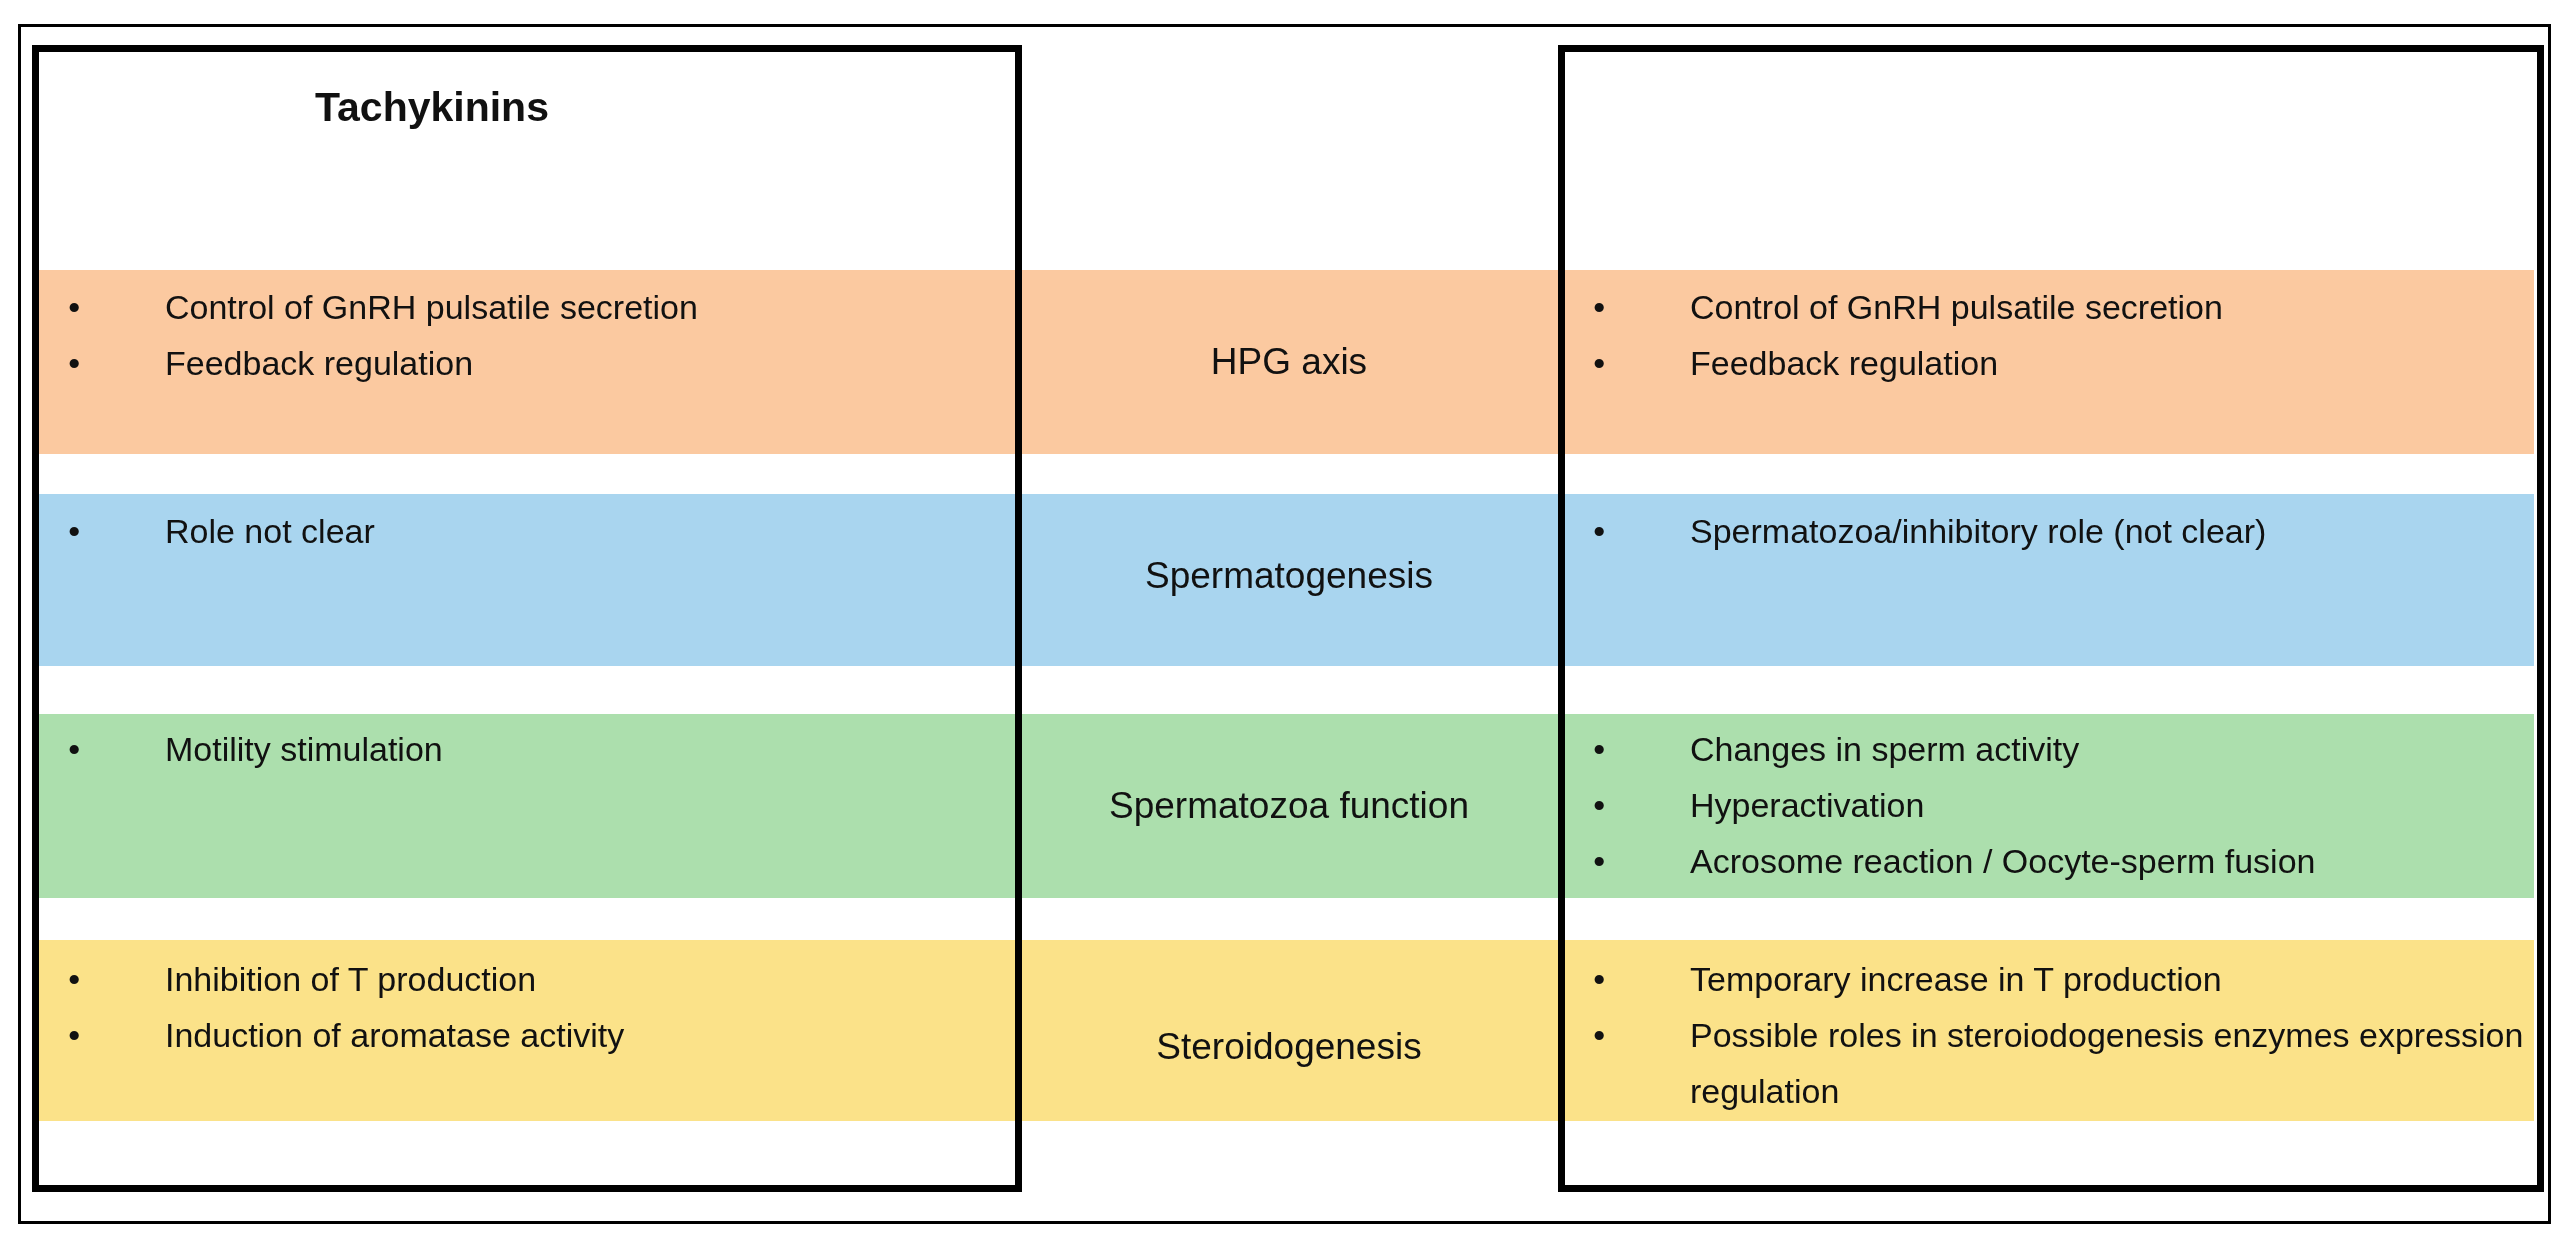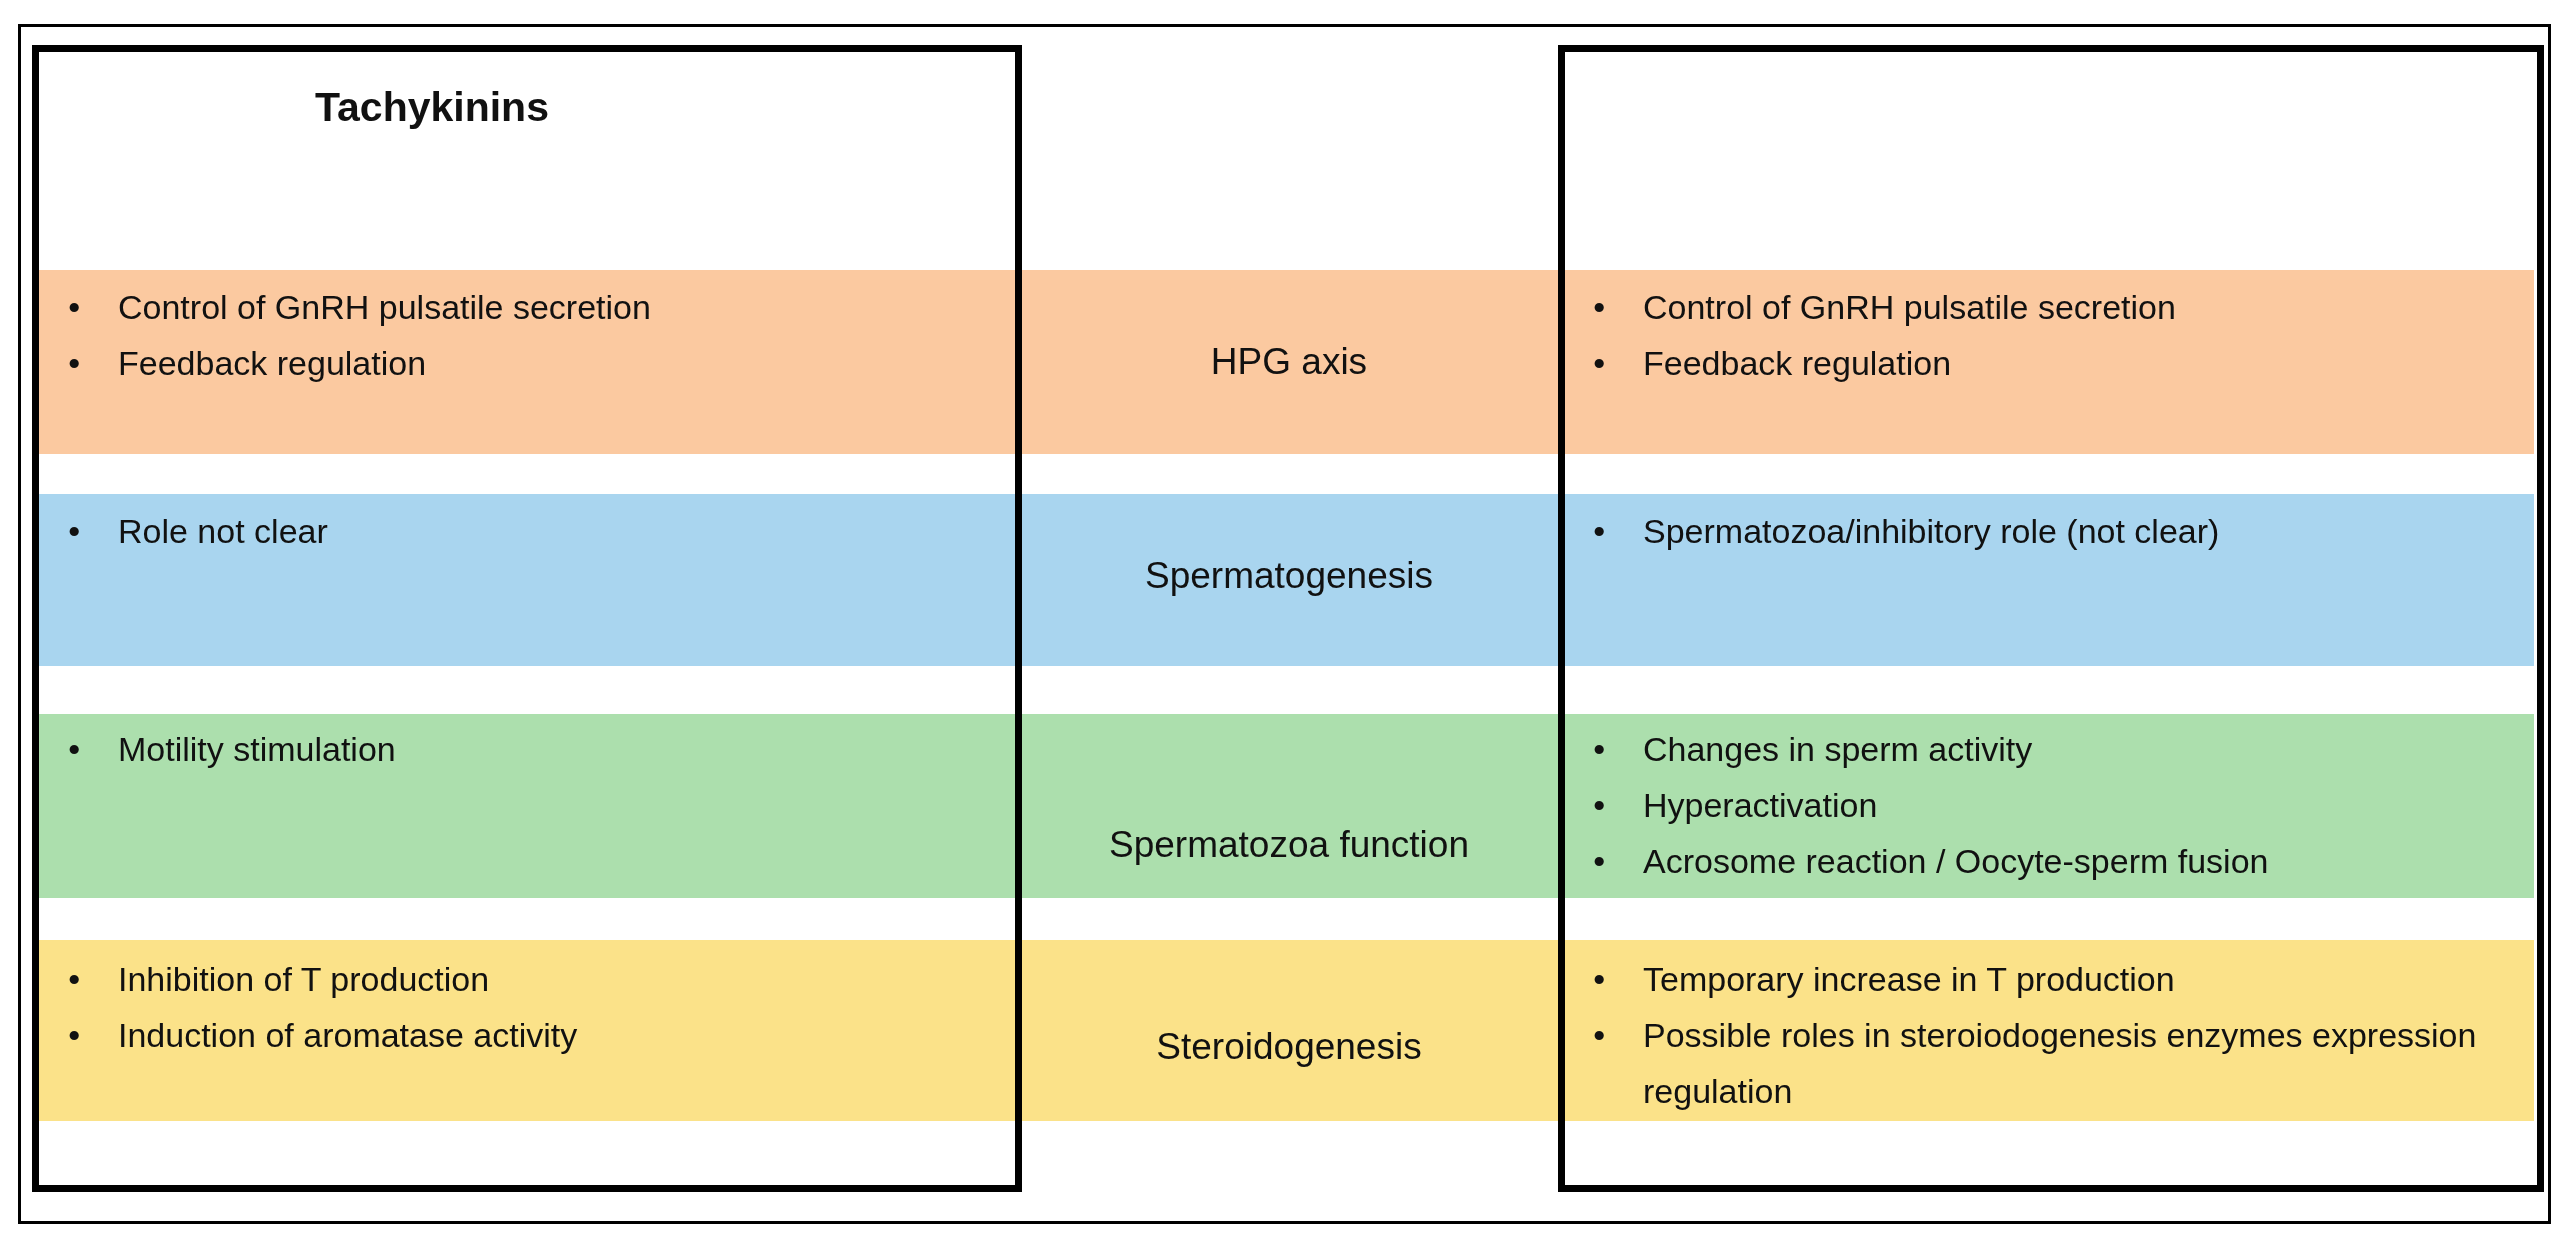--- a/index.html
+++ b/index.html
@@ -34,35 +34,35 @@
   }
   .col-title.left{left:39px;width:786px;}
   .col-title.right{left:1565px;width:971px;}
   .mid-label{
     position:absolute;left:1021px;width:536px;z-index:3;
     display:flex;align-items:center;justify-content:center;
     font-size:37px;font-weight:400;text-align:left;
   }
   .mid-label.m0{top:270px;height:184px;}
   .mid-label.m1{top:494px;height:164px;}
-  .mid-label.m2{top:714px;height:184px;margin-top:39px;}
+  .mid-label.m2{top:714px;height:184px;}
   .mid-label.m3{top:940px;height:213px;}
   .bullets{
     position:absolute;z-index:3;display:flex;flex-direction:column;
     font-size:34px;line-height:56px;
   }
   .bullets.colL{left:65px;width:942px;}
   .bullets.colR{left:1590px;width:940px;}
   .bullets.r0{top:279px;}
   .bullets.r1{top:503px;}
   .bullets.r2{top:721px;}
   .bullets.r3{top:951px;}
   .line{display:flex;align-items:flex-start;}
   .dot{flex:0 0 53px;width:53px;text-align:left;padding-left:3.2px;box-sizing:border-box;}
-  .txt{flex:1 1 auto;}
+  .txt{flex:1 1 auto;margin-left:47px;}
 </style>
 </head>
 <body>
 
 <div class="canvas">
 
   <div class="outer-frame"></div>
 
   <div class="band b0" style="background-color: rgb(251, 201, 160);"></div>
   <div class="band b1" style="background-color: rgb(169, 213, 239);"></div>

